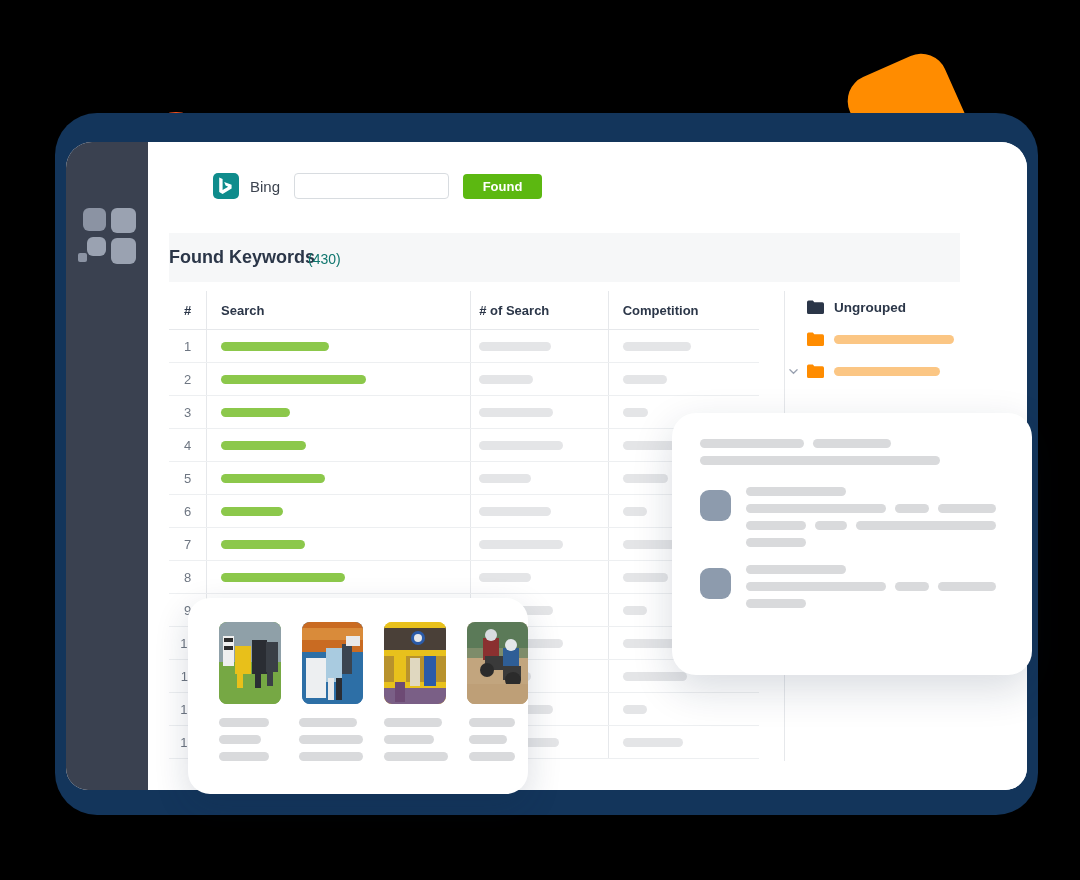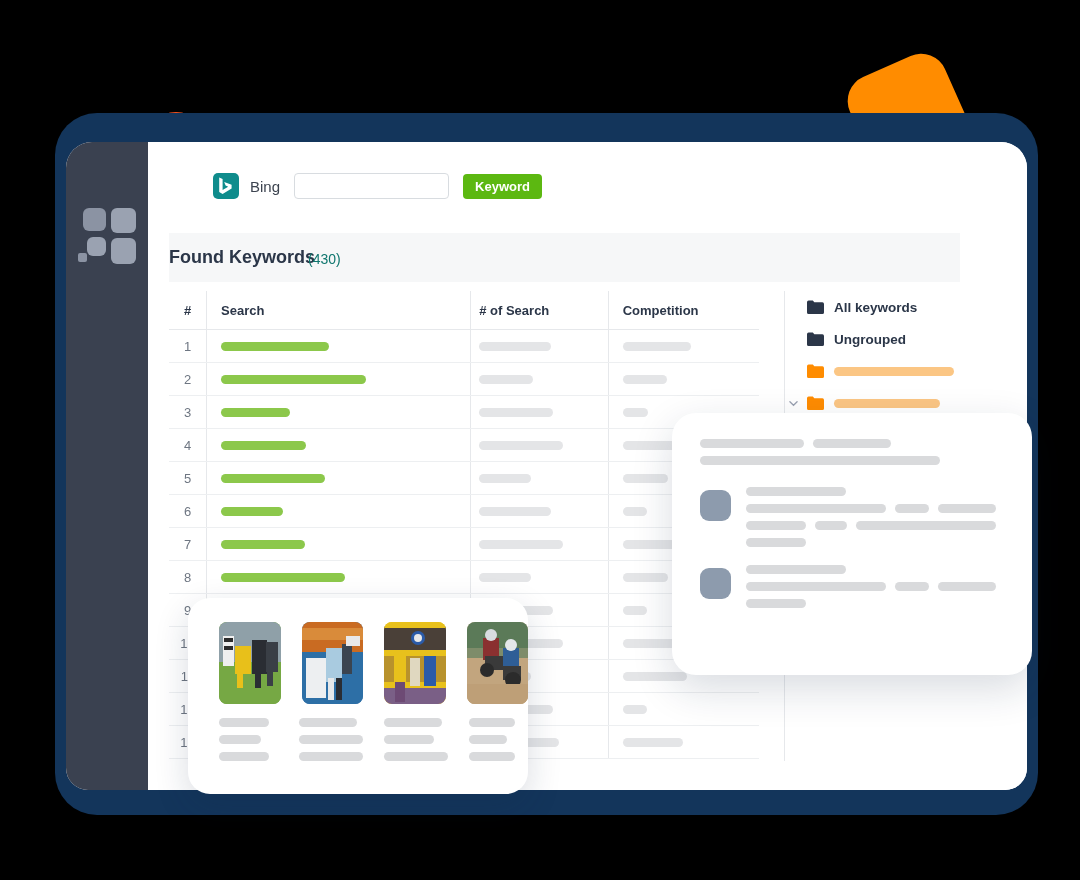--- a/index.html
+++ b/index.html
@@ -125,21 +125,21 @@
         <div class="searchbar">
           <div class="bing-logo">
             <span class="bing-mark">
               <svg width="16" height="18" viewBox="0 0 16 18" aria-hidden="true">
                 <path d="M1.2 0.6 L4.6 1.9 L4.6 12.9 L10.2 9.8 L7.6 8.6 L6.2 5.0 L13.6 7.8 L13.6 11.6 L4.6 16.9 L1.2 15.0 Z" fill="#fff"></path>
               </svg>
             </span>
             <span class="bing-name">Bing</span>
           </div>
           <input class="search-input" type="text" value="" style="">
-          <button class="search-btn">Keyword</button>
+          <button class="search-btn">Found</button>
         </div>
 
         <div class="found-band"></div>
         <div class="found-title">Found Keywords</div>
         <div class="found-count">(430)</div>
 
         <div class="table">
           <div class="thead">
             <div class="c-num">#</div>
             <div class="c-kw">Search</div>
@@ -300,26 +300,20 @@
                   <span class="bar bar-gray" style="width:80px"></span>
                 </div>
                 <div class="c-cp">
                   <span class="bar bar-gray" style="width:60px"></span>
                 </div>
               </div>
             </div>
         </div>
 
         <div class="folders" id="folder-list">
-            <div class="folder-row">
-              <svg class="folder-ic" viewBox="0 0 17 14">
-                <path d="M0 2.2A1.6 1.6 0 0 1 1.6 .6h4.2l1.5 1.7h8.1A1.6 1.6 0 0 1 17 3.9v8.5A1.6 1.6 0 0 1 15.4 14H1.6A1.6 1.6 0 0 1 0 12.4Z" fill="#2B3648"></path>
-              </svg>
-              <span class="folder-label">All keywords</span>
-            </div>
             <div class="folder-row">
               <svg class="folder-ic" viewBox="0 0 17 14">
                 <path d="M0 2.2A1.6 1.6 0 0 1 1.6 .6h4.2l1.5 1.7h8.1A1.6 1.6 0 0 1 17 3.9v8.5A1.6 1.6 0 0 1 15.4 14H1.6A1.6 1.6 0 0 1 0 12.4Z" fill="#2B3648"></path>
               </svg>
               <span class="folder-label">Ungrouped</span>
             </div>
             <div class="folder-row">
               <svg class="folder-ic" viewBox="0 0 17 14">
                 <path d="M0 2.2A1.6 1.6 0 0 1 1.6 .6h4.2l1.5 1.7h8.1A1.6 1.6 0 0 1 17 3.9v8.5A1.6 1.6 0 0 1 15.4 14H1.6A1.6 1.6 0 0 1 0 12.4Z" fill="#FF8C00"></path>
               </svg>

